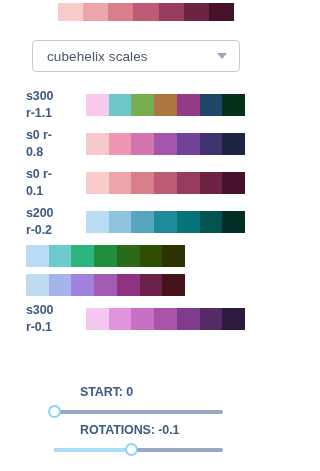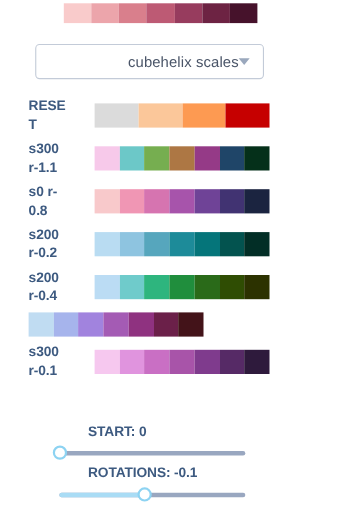--- a/index.html
+++ b/index.html
@@ -42,21 +42,20 @@
     padding: 0 10px 0 14px;
   }
   .select-value {
     flex: 1 1 auto;
     font-size: 13.5px;
     color: #4a5568;
     font-family: "Liberation Sans", sans-serif;
     letter-spacing: .1px;
     white-space: nowrap;
     overflow: hidden;
-    text-align: right;
   }
   .caret {
     width: 0; height: 0;
     border-left: 5.5px solid transparent;
     border-right: 5.5px solid transparent;
     border-top: 6px solid #9aa8bd;
     flex: 0 0 auto;
     margin-right: 2px;
   }
 
@@ -155,29 +154,20 @@
     <div class="sw" style="background: rgb(70, 18, 43);"></div>
   </div>
 
 <div class="select-box">
   <span class="select-value">cubehelix scales</span>
   <span class="caret"></span>
 </div>
 
 <div class="rows">
     <div class="row">
-      <div class="row-label">RESET</div>
-      <div class="row-ramp">
-        <div class="sw" style="background: rgb(219, 219, 219);"></div>
-        <div class="sw" style="background: rgb(251, 199, 154);"></div>
-        <div class="sw" style="background: rgb(253, 154, 82);"></div>
-        <div class="sw" style="background: rgb(198, 0, 0);"></div>
-      </div>
-    </div>
-    <div class="row">
       <div class="row-label">s300 r-1.1</div>
       <div class="row-ramp">
         <div class="sw" style="background: rgb(247, 201, 234);"></div>
         <div class="sw" style="background: rgb(108, 200, 200);"></div>
         <div class="sw" style="background: rgb(118, 174, 80);"></div>
         <div class="sw" style="background: rgb(173, 119, 68);"></div>
         <div class="sw" style="background: rgb(149, 58, 135);"></div>
         <div class="sw" style="background: rgb(31, 69, 104);"></div>
         <div class="sw" style="background: rgb(5, 48, 26);"></div>
       </div>
@@ -188,33 +178,44 @@
         <div class="sw" style="background: rgb(248, 201, 203);"></div>
         <div class="sw" style="background: rgb(240, 150, 180);"></div>
         <div class="sw" style="background: rgb(214, 116, 176);"></div>
         <div class="sw" style="background: rgb(167, 84, 171);"></div>
         <div class="sw" style="background: rgb(111, 67, 151);"></div>
         <div class="sw" style="background: rgb(65, 51, 114);"></div>
         <div class="sw" style="background: rgb(27, 36, 64);"></div>
       </div>
     </div>
     <div class="row">
+      <div class="row-label">s0 r-0.1</div>
+      <div class="row-ramp">
+        <div class="sw" style="background: rgb(249, 203, 203);"></div>
+        <div class="sw" style="background: rgb(236, 165, 171);"></div>
+        <div class="sw" style="background: rgb(217, 127, 140);"></div>
+        <div class="sw" style="background: rgb(189, 90, 116);"></div>
+        <div class="sw" style="background: rgb(151, 60, 94);"></div>
+        <div class="sw" style="background: rgb(109, 35, 67);"></div>
+        <div class="sw" style="background: rgb(70, 18, 43);"></div>
+      </div>
+    </div>
+    <div class="row">
       <div class="row-label">s200 r-0.2</div>
       <div class="row-ramp">
         <div class="sw" style="background: rgb(185, 220, 242);"></div>
         <div class="sw" style="background: rgb(142, 196, 224);"></div>
         <div class="sw" style="background: rgb(86, 166, 189);"></div>
         <div class="sw" style="background: rgb(29, 139, 153);"></div>
         <div class="sw" style="background: rgb(5, 117, 122);"></div>
         <div class="sw" style="background: rgb(3, 83, 79);"></div>
         <div class="sw" style="background: rgb(2, 46, 38);"></div>
       </div>
     </div>
     <div class="row">
-      <div class="row-label">s200 r-0.4</div>
       <div class="row-ramp">
         <div class="sw" style="background: rgb(187, 220, 244);"></div>
         <div class="sw" style="background: rgb(111, 203, 203);"></div>
         <div class="sw" style="background: rgb(46, 181, 126);"></div>
         <div class="sw" style="background: rgb(32, 142, 61);"></div>
         <div class="sw" style="background: rgb(42, 106, 25);"></div>
         <div class="sw" style="background: rgb(47, 77, 3);"></div>
         <div class="sw" style="background: rgb(44, 50, 0);"></div>
       </div>
     </div>

